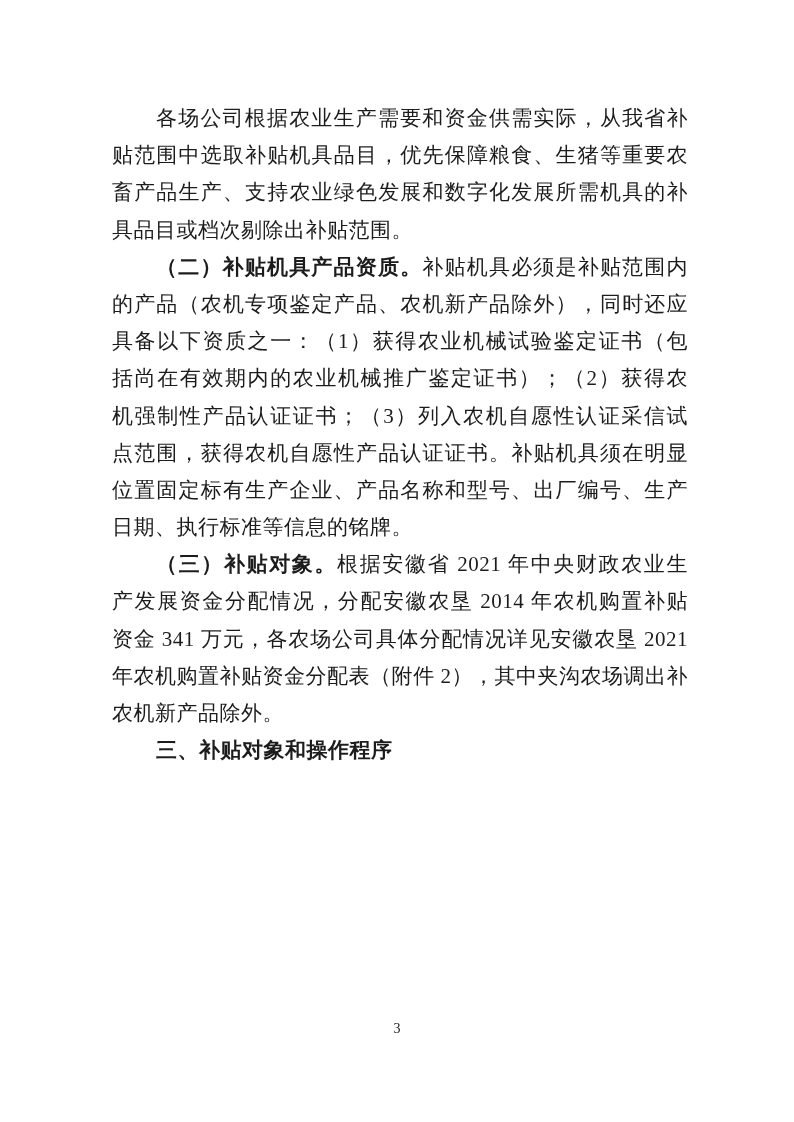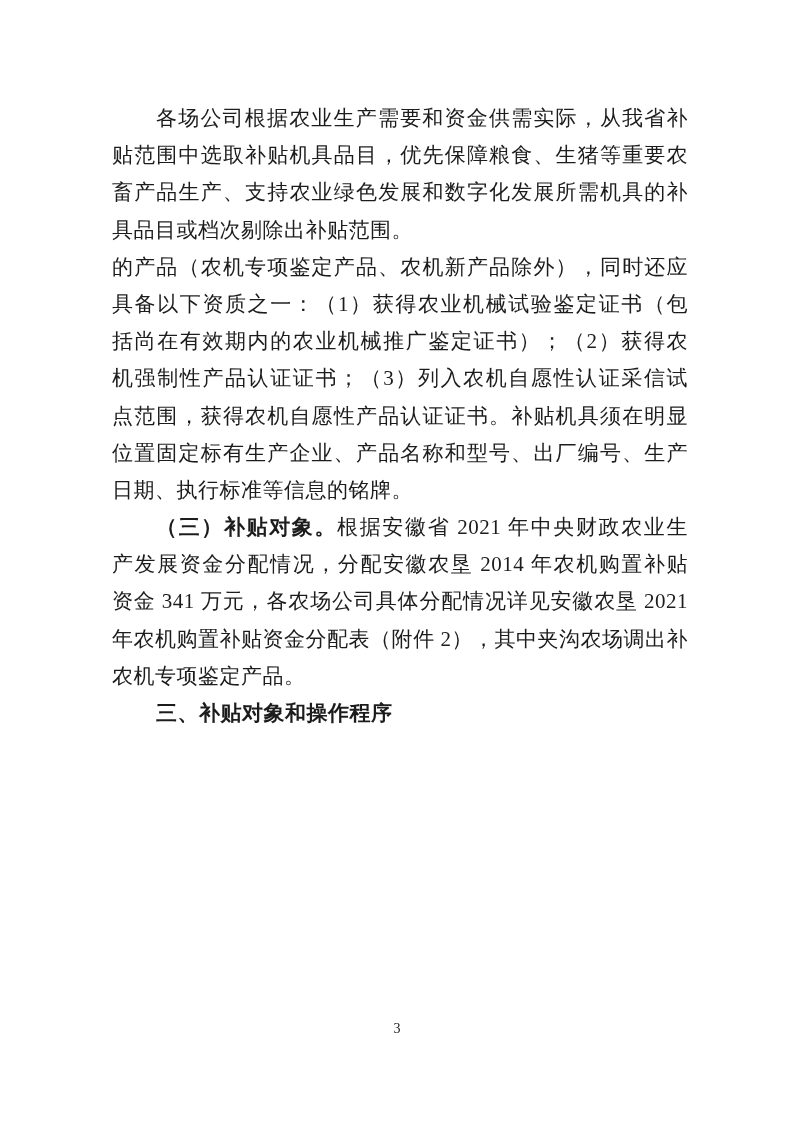--- a/index.html
+++ b/index.html
@@ -67,33 +67,34 @@
 
 <div class="page">
   <div class="content">
       <div class="para">
         <div class="line indent"><span class="">各场公司根据农业生产需要和资金供需实际，从我省补</span></div>
         <div class="line"><span class="">贴范围中选取补贴机具品目，优先保障粮食、生猪等重要农</span></div>
         <div class="line"><span class="">畜产品生产、支持农业绿色发展和数字化发展所需机具的补</span></div>
         <div class="line left"><span class="">具品目或档次剔除出补贴范围。</span></div>
       </div>
       <div class="para">
+        <div class="line indent"><span class="bold">（二）补贴机具产品资质。</span><span class="">补贴机具必须是补贴范围内</span></div>
         <div class="line"><span class="">的产品（农机专项鉴定产品、农机新产品除外），同时还应</span></div>
         <div class="line"><span class="">具备以下资质之一：（1）获得农业机械试验鉴定证书（包</span></div>
         <div class="line"><span class="">括尚在有效期内的农业机械推广鉴定证书）；（2）获得农</span></div>
         <div class="line"><span class="">机强制性产品认证证书；（3）列入农机自愿性认证采信试</span></div>
         <div class="line"><span class="">点范围，获得农机自愿性产品认证证书。补贴机具须在明显</span></div>
         <div class="line"><span class="">位置固定标有生产企业、产品名称和型号、出厂编号、生产</span></div>
         <div class="line left"><span class="">日期、执行标准等信息的铭牌。</span></div>
       </div>
       <div class="para">
         <div class="line indent"><span class="bold">（三）补贴对象。</span><span class="">根据安徽省 2021 年中央财政农业生</span></div>
         <div class="line"><span class="">产发展资金分配情况，分配安徽农垦 2014 年农机购置补贴</span></div>
         <div class="line"><span class="">资金 341 万元，各农场公司具体分配情况详见安徽农垦 2021</span></div>
         <div class="line"><span class="">年农机购置补贴资金分配表（附件 2），其中夹沟农场调出补</span></div>
-        <div class="line left"><span class="">农机专项鉴定产品。</span></div>
+        <div class="line left"><span class="">农机新产品除外。</span></div>
       </div>
       <div class="para">
         <div class="line left indent"><span class="bold">三、补贴对象和操作程序</span></div>
       </div>
     </div>
   <div class="footer">3</div>
 </div>
 
 </body></html>

